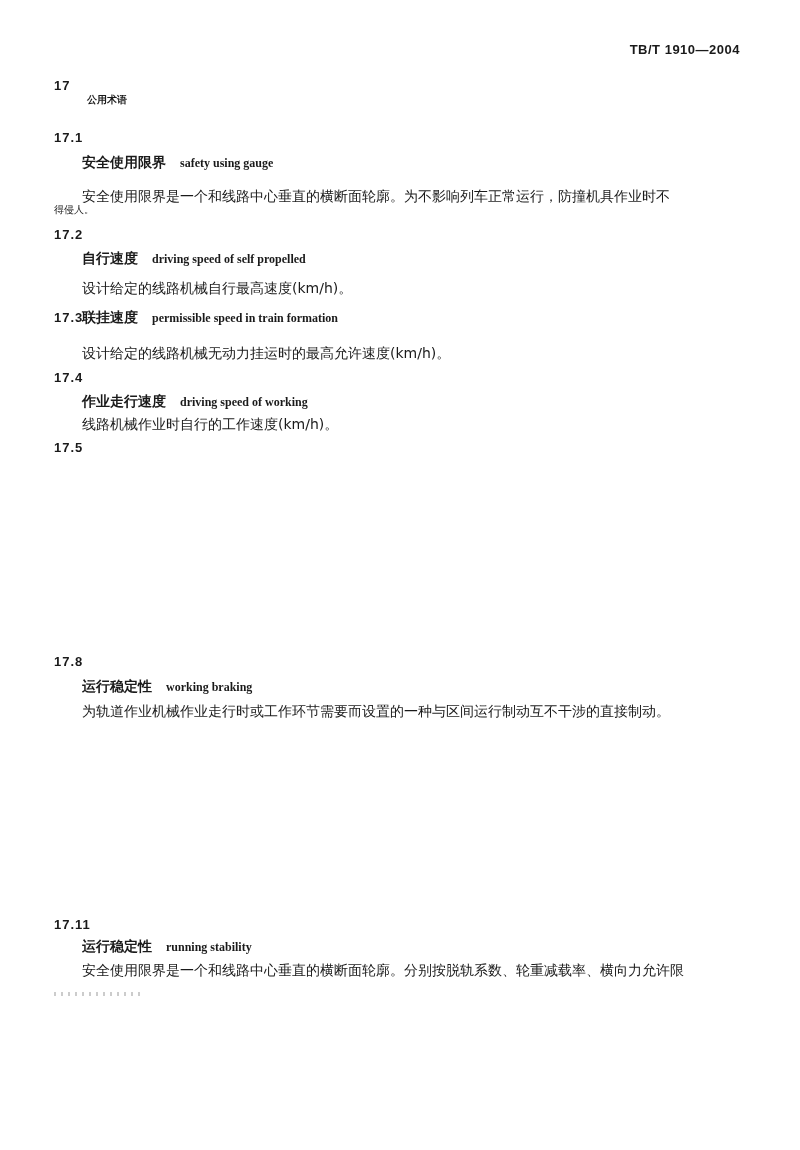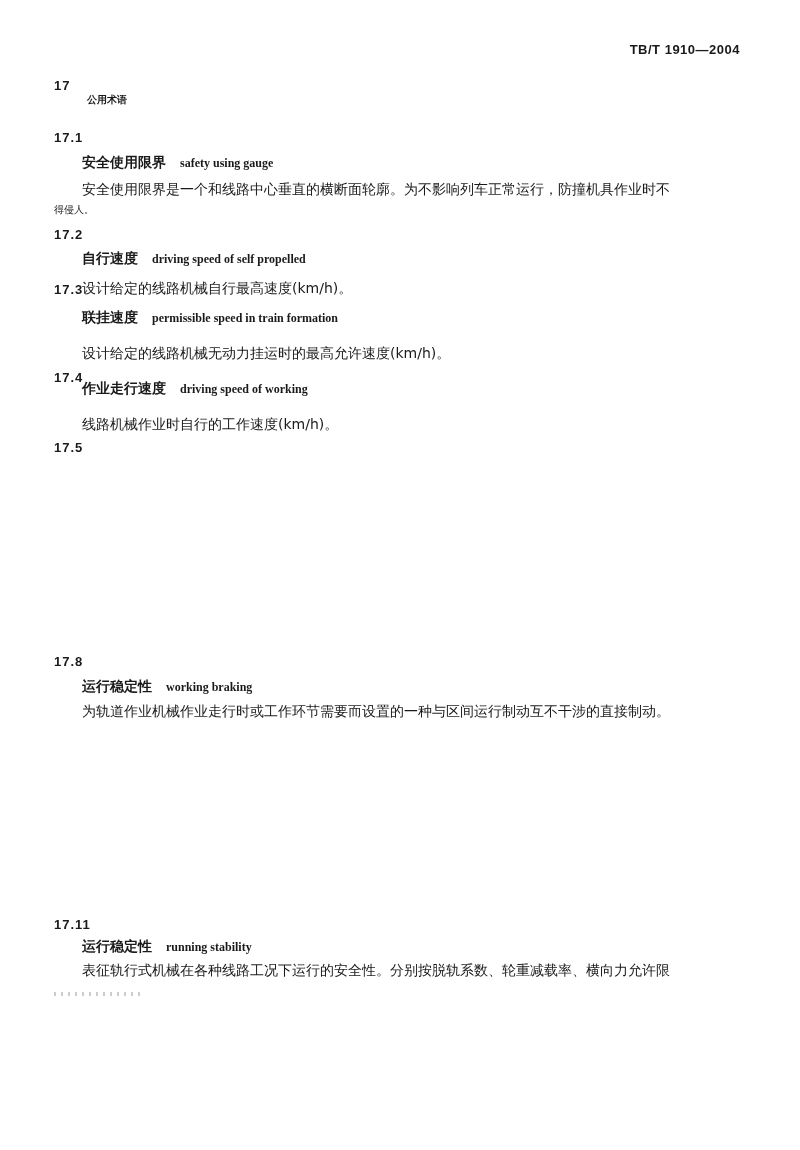--- a/index.html
+++ b/index.html
@@ -75,47 +75,47 @@
 
 <div class="abs std-code">TB/T 1910—2004</div>
 
 <div class="abs num" style="top:78px;">17</div>
 <div class="abs chapter-title" style="top:93px;">公用术语</div>
 
 <div class="abs num" style="top:130px;">17.1</div>
 <div class="abs term" style="top:154px;">
   <span class="zh">安全使用限界</span><span class="en">safety using gauge</span>
 </div>
-<div class="abs def" style="top:181px;">安全使用限界是一个和线路中心垂直的横断面轮廓。为不影响列车正常运行，防撞机具作业时不</div>
+<div class="abs def" style="top:188px;">安全使用限界是一个和线路中心垂直的横断面轮廓。为不影响列车正常运行，防撞机具作业时不</div>
 <div class="abs cont" style="top:203px;">得侵人。</div>
 
 <div class="abs num" style="top:227px;">17.2</div>
 <div class="abs term" style="top:250px;">
   <span class="zh">自行速度</span><span class="en">driving speed of self propelled</span>
 </div>
 <div class="abs def" style="top:280px;">设计给定的线路机械自行最高速度(km/h)。</div>
 
-<div class="abs num" style="top:282px;">17.3</div>
+<div class="abs num" style="top:310px;">17.3</div>
 <div class="abs term" style="top:309px;">
   <span class="zh">联挂速度</span><span class="en">permissible speed in train formation</span>
 </div>
 <div class="abs def" style="top:345px;">设计给定的线路机械无动力挂运时的最高允许速度(km/h)。</div>
 
 <div class="abs num" style="top:370px;">17.4</div>
-<div class="abs term" style="top:380px;text-align:right;">
+<div class="abs term" style="top:393px;text-align:right;">
   <span class="zh">作业走行速度</span><span class="en">driving speed of working</span>
 </div>
 <div class="abs def" style="top:416px;">线路机械作业时自行的工作速度(km/h)。</div>
 
 <div class="abs num" style="top:440px;">17.5</div>
 
 <div class="abs num" style="top:654px;">17.8</div>
 <div class="abs term" style="top:678px;">
   <span class="zh">运行稳定性</span><span class="en">working braking</span>
 </div>
 <div class="abs def" style="top:703px;">为轨道作业机械作业走行时或工作环节需要而设置的一种与区间运行制动互不干涉的直接制动。</div>
 
 <div class="abs num" style="top:917px;">17.11</div>
 <div class="abs term" style="top:938px;">
   <span class="zh">运行稳定性</span><span class="en">running stability</span>
 </div>
-<div class="abs def" style="top:962px;">表征轨行式机械在各种线路工况下运行的安全性。分别按脱轨系数、轮重减载率、横向力允许限</div>
+<div class="abs def" style="top:962px;">安全使用限界是一个和线路中心垂直的横断面轮廓。分别按脱轨系数、轮重减载率、横向力允许限</div>
 <div class="abs fragment"></div>
 
 </body></html>

